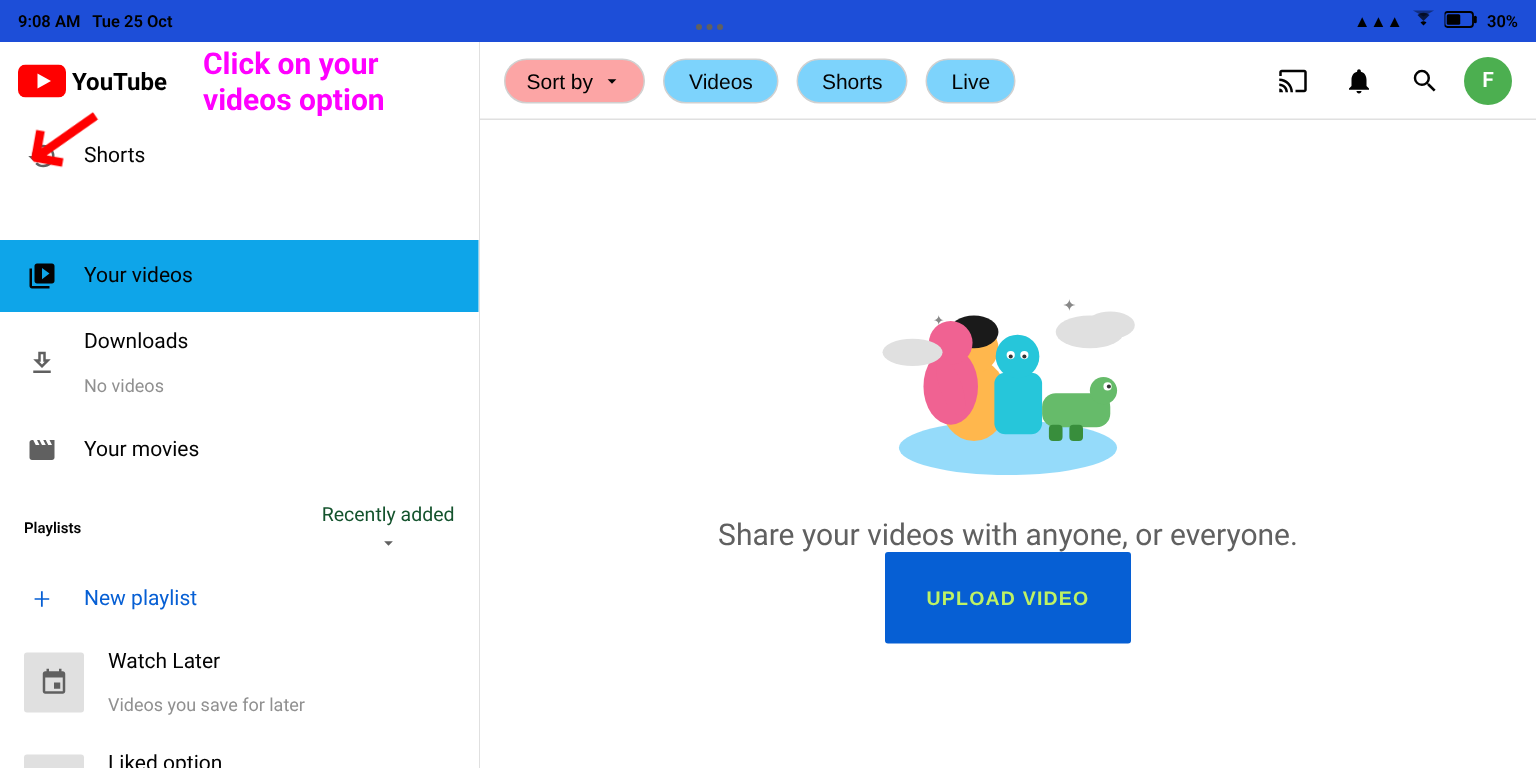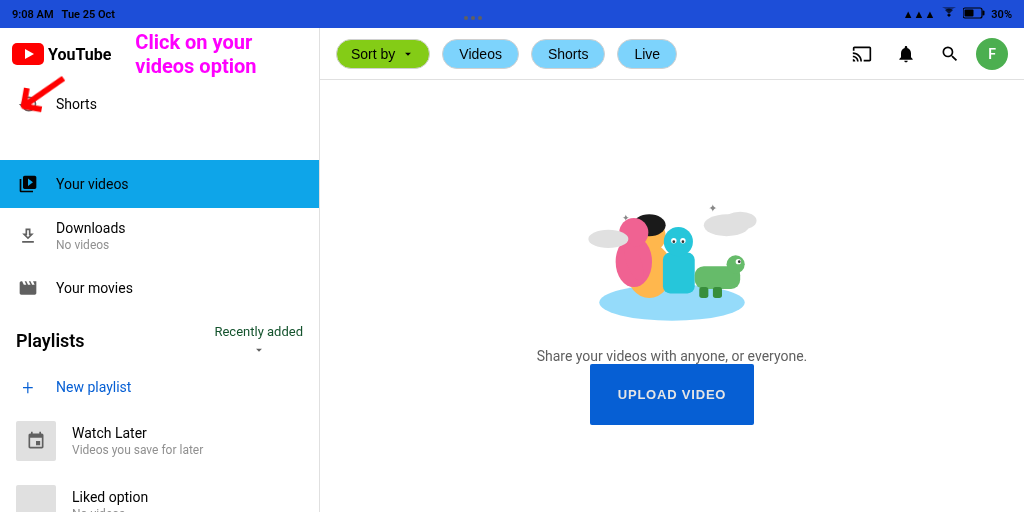--- a/index.html
+++ b/index.html
@@ -105,33 +105,33 @@
       flex-shrink: 0;
       color: #606060;
     }
     .sidebar-item .item-text {
       font-size: 14px;
       color: #030303;
     }
     .sidebar-item .item-subtext {
       font-size: 12px;
       color: #909090;
-      margin-top: 2px;
+      margin-top: 14px;
     }
     .sidebar-item .item-content { display: flex; flex-direction: column; }
 
     
     .playlists-header {
       display: flex;
       align-items: center;
       justify-content: space-between;
       padding: 12px 16px 8px 16px;
     }
     .playlists-title {
-      font-size: 18px;
+      font-size: 10px;
       font-weight: 600;
       color: #030303;
     }
     .recently-added {
       display: flex;
       align-items: center;
       gap: 4px;
       font-size: 13px;
       color: #14532d;
       cursor: pointer;
@@ -201,21 +201,21 @@
 
     .sort-by-btn {
       display: flex;
       align-items: center;
       gap: 6px;
       padding: 6px 14px;
       border: 1px solid #d0d0d0;
       border-radius: 20px;
       cursor: pointer;
       font-size: 14px;
-      background: #84cc16;
+      background: #fca5a5;
     }
 
     .filter-chip {
       padding: 6px 16px;
       border: 1px solid #d0d0d0;
       border-radius: 20px;
       font-size: 14px;
       cursor: pointer;
       background: #7dd3fc;
       color: #030303;
@@ -231,28 +231,28 @@
       padding: 20px;
     }
 
     .illustration {
       width: 200px;
       height: 160px;
       margin-bottom: 20px;
     }
 
     .share-text {
-      font-size: 14px;
+      font-size: 20px;
       color: #606060;
       text-align: center;
     }
 
     .upload-btn {
       background: #065fd4;
-      color: #e5e5e5;
+      color: #bef264;
       border: none;
       border-radius: 2px;
       padding: 23px 28px;
       font-size: 13px;
       font-weight: 600;
       letter-spacing: 0.8px;
       cursor: pointer;
       text-transform: uppercase;
     }
 

